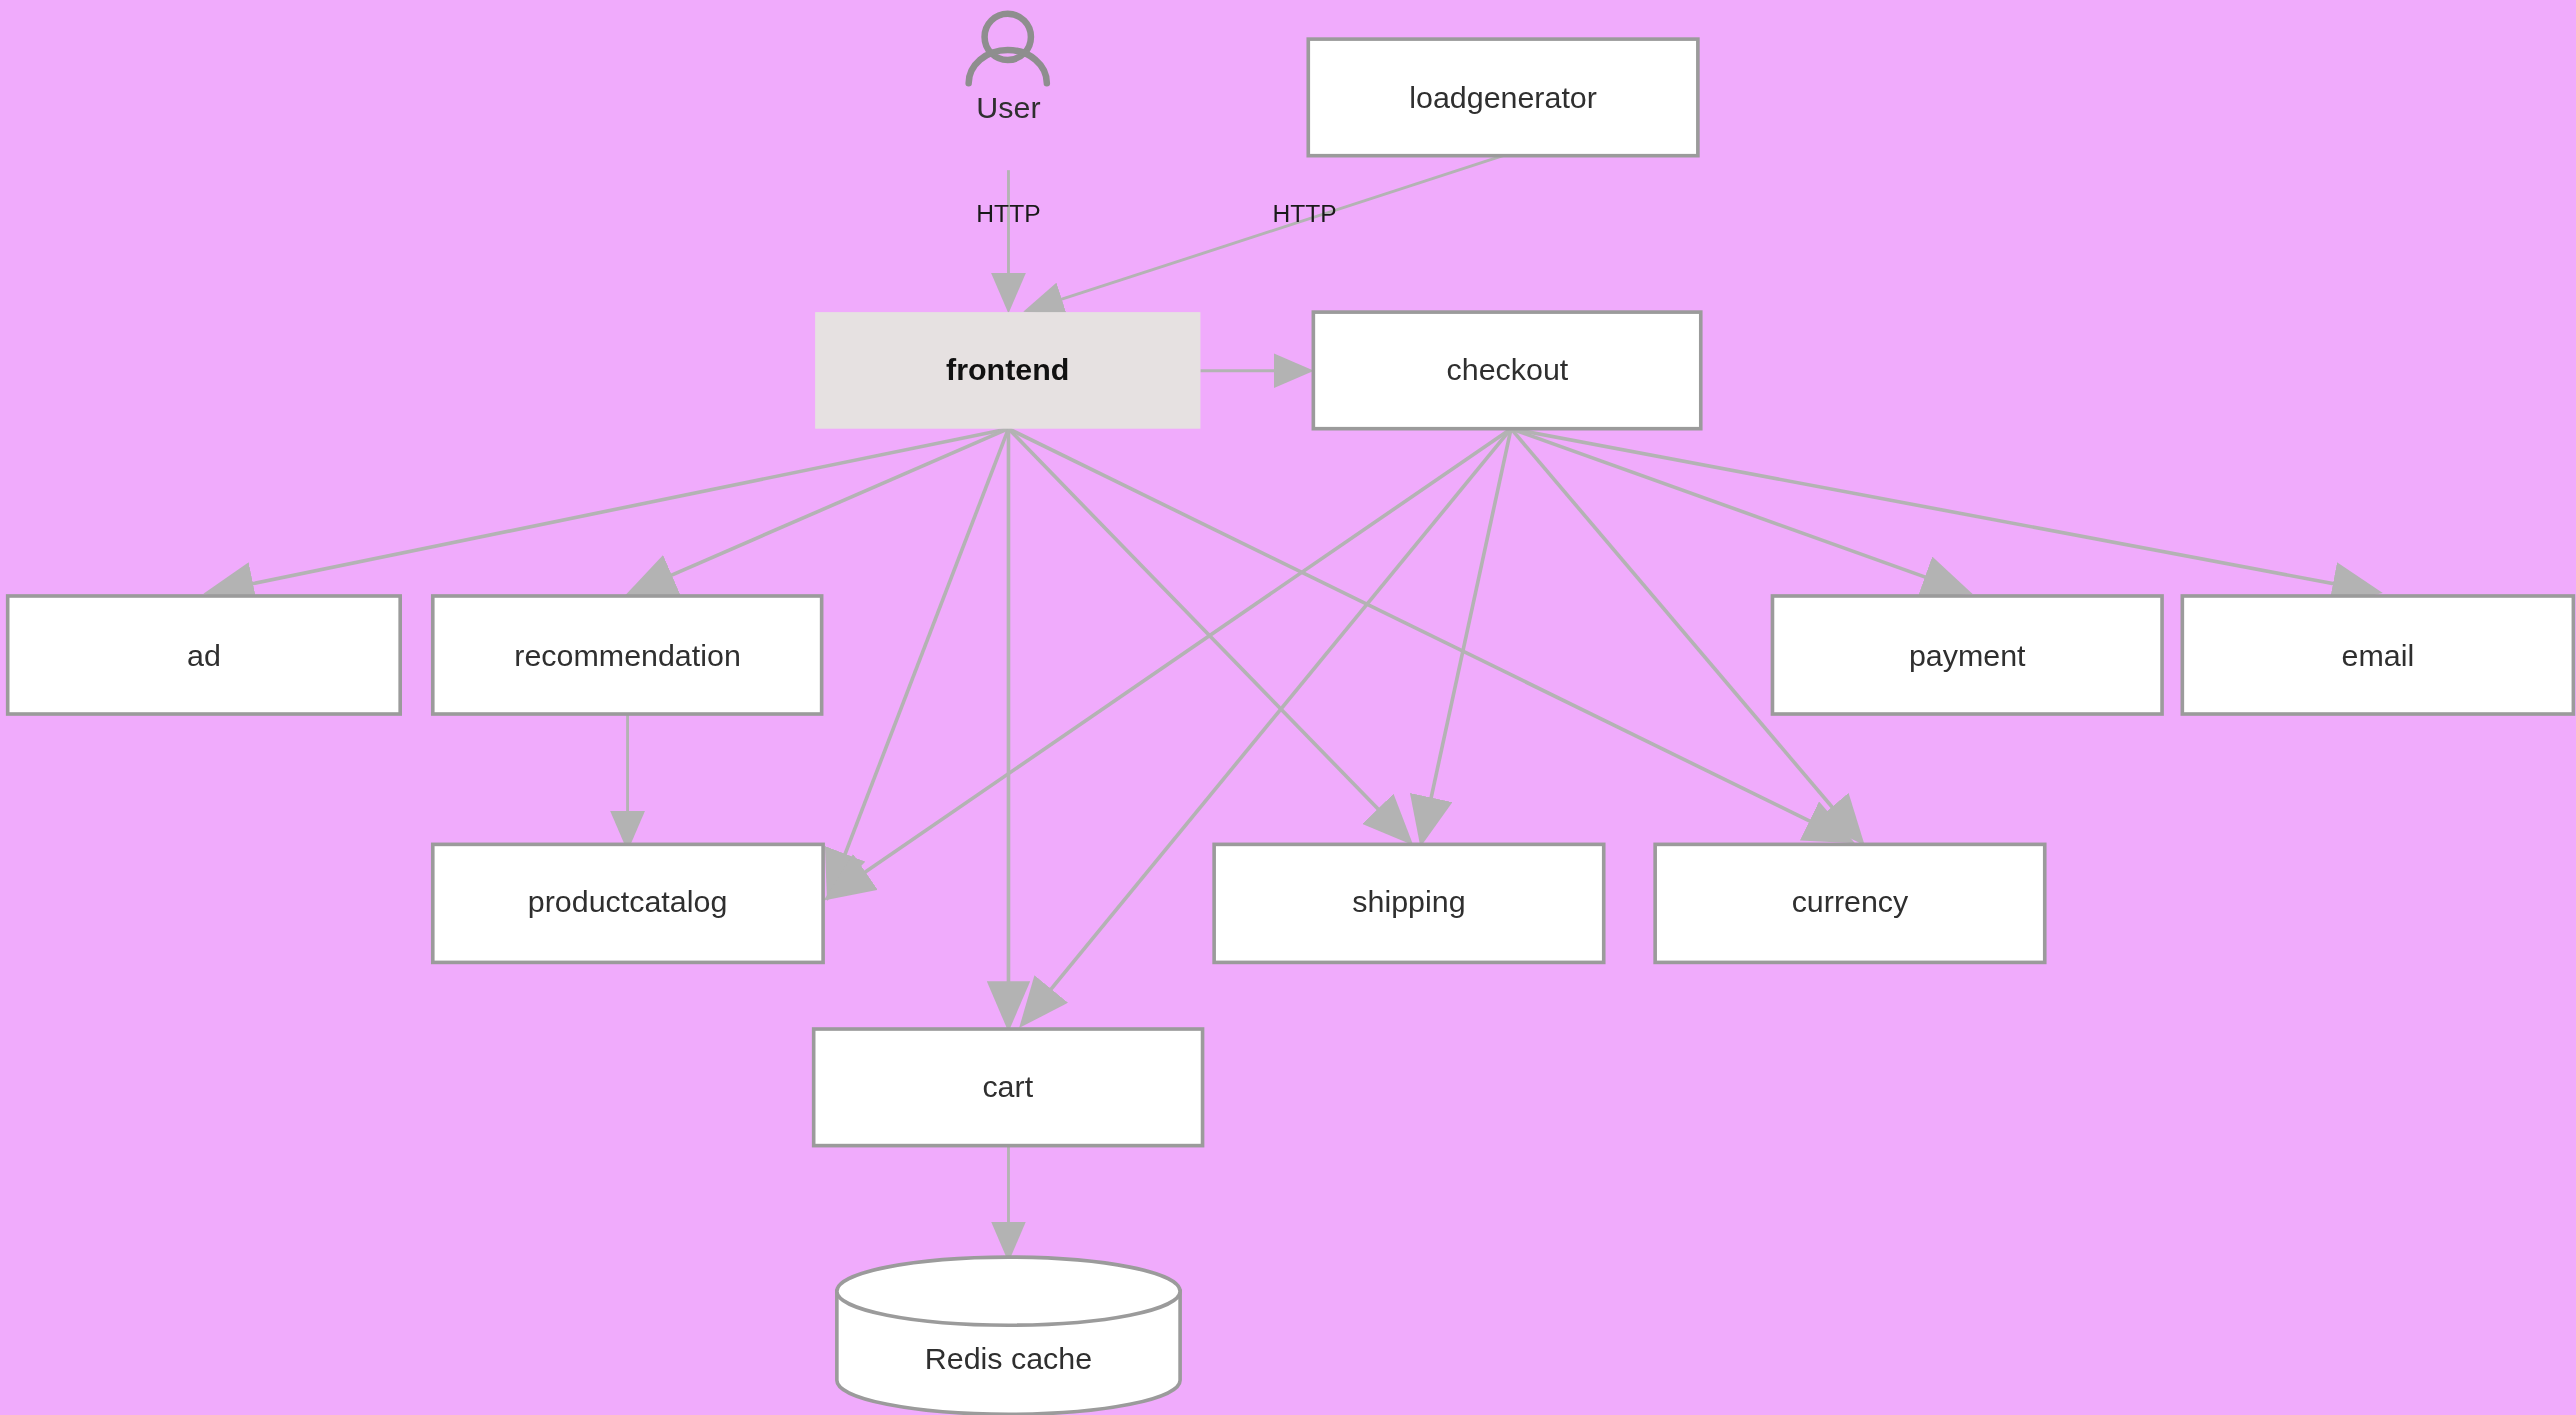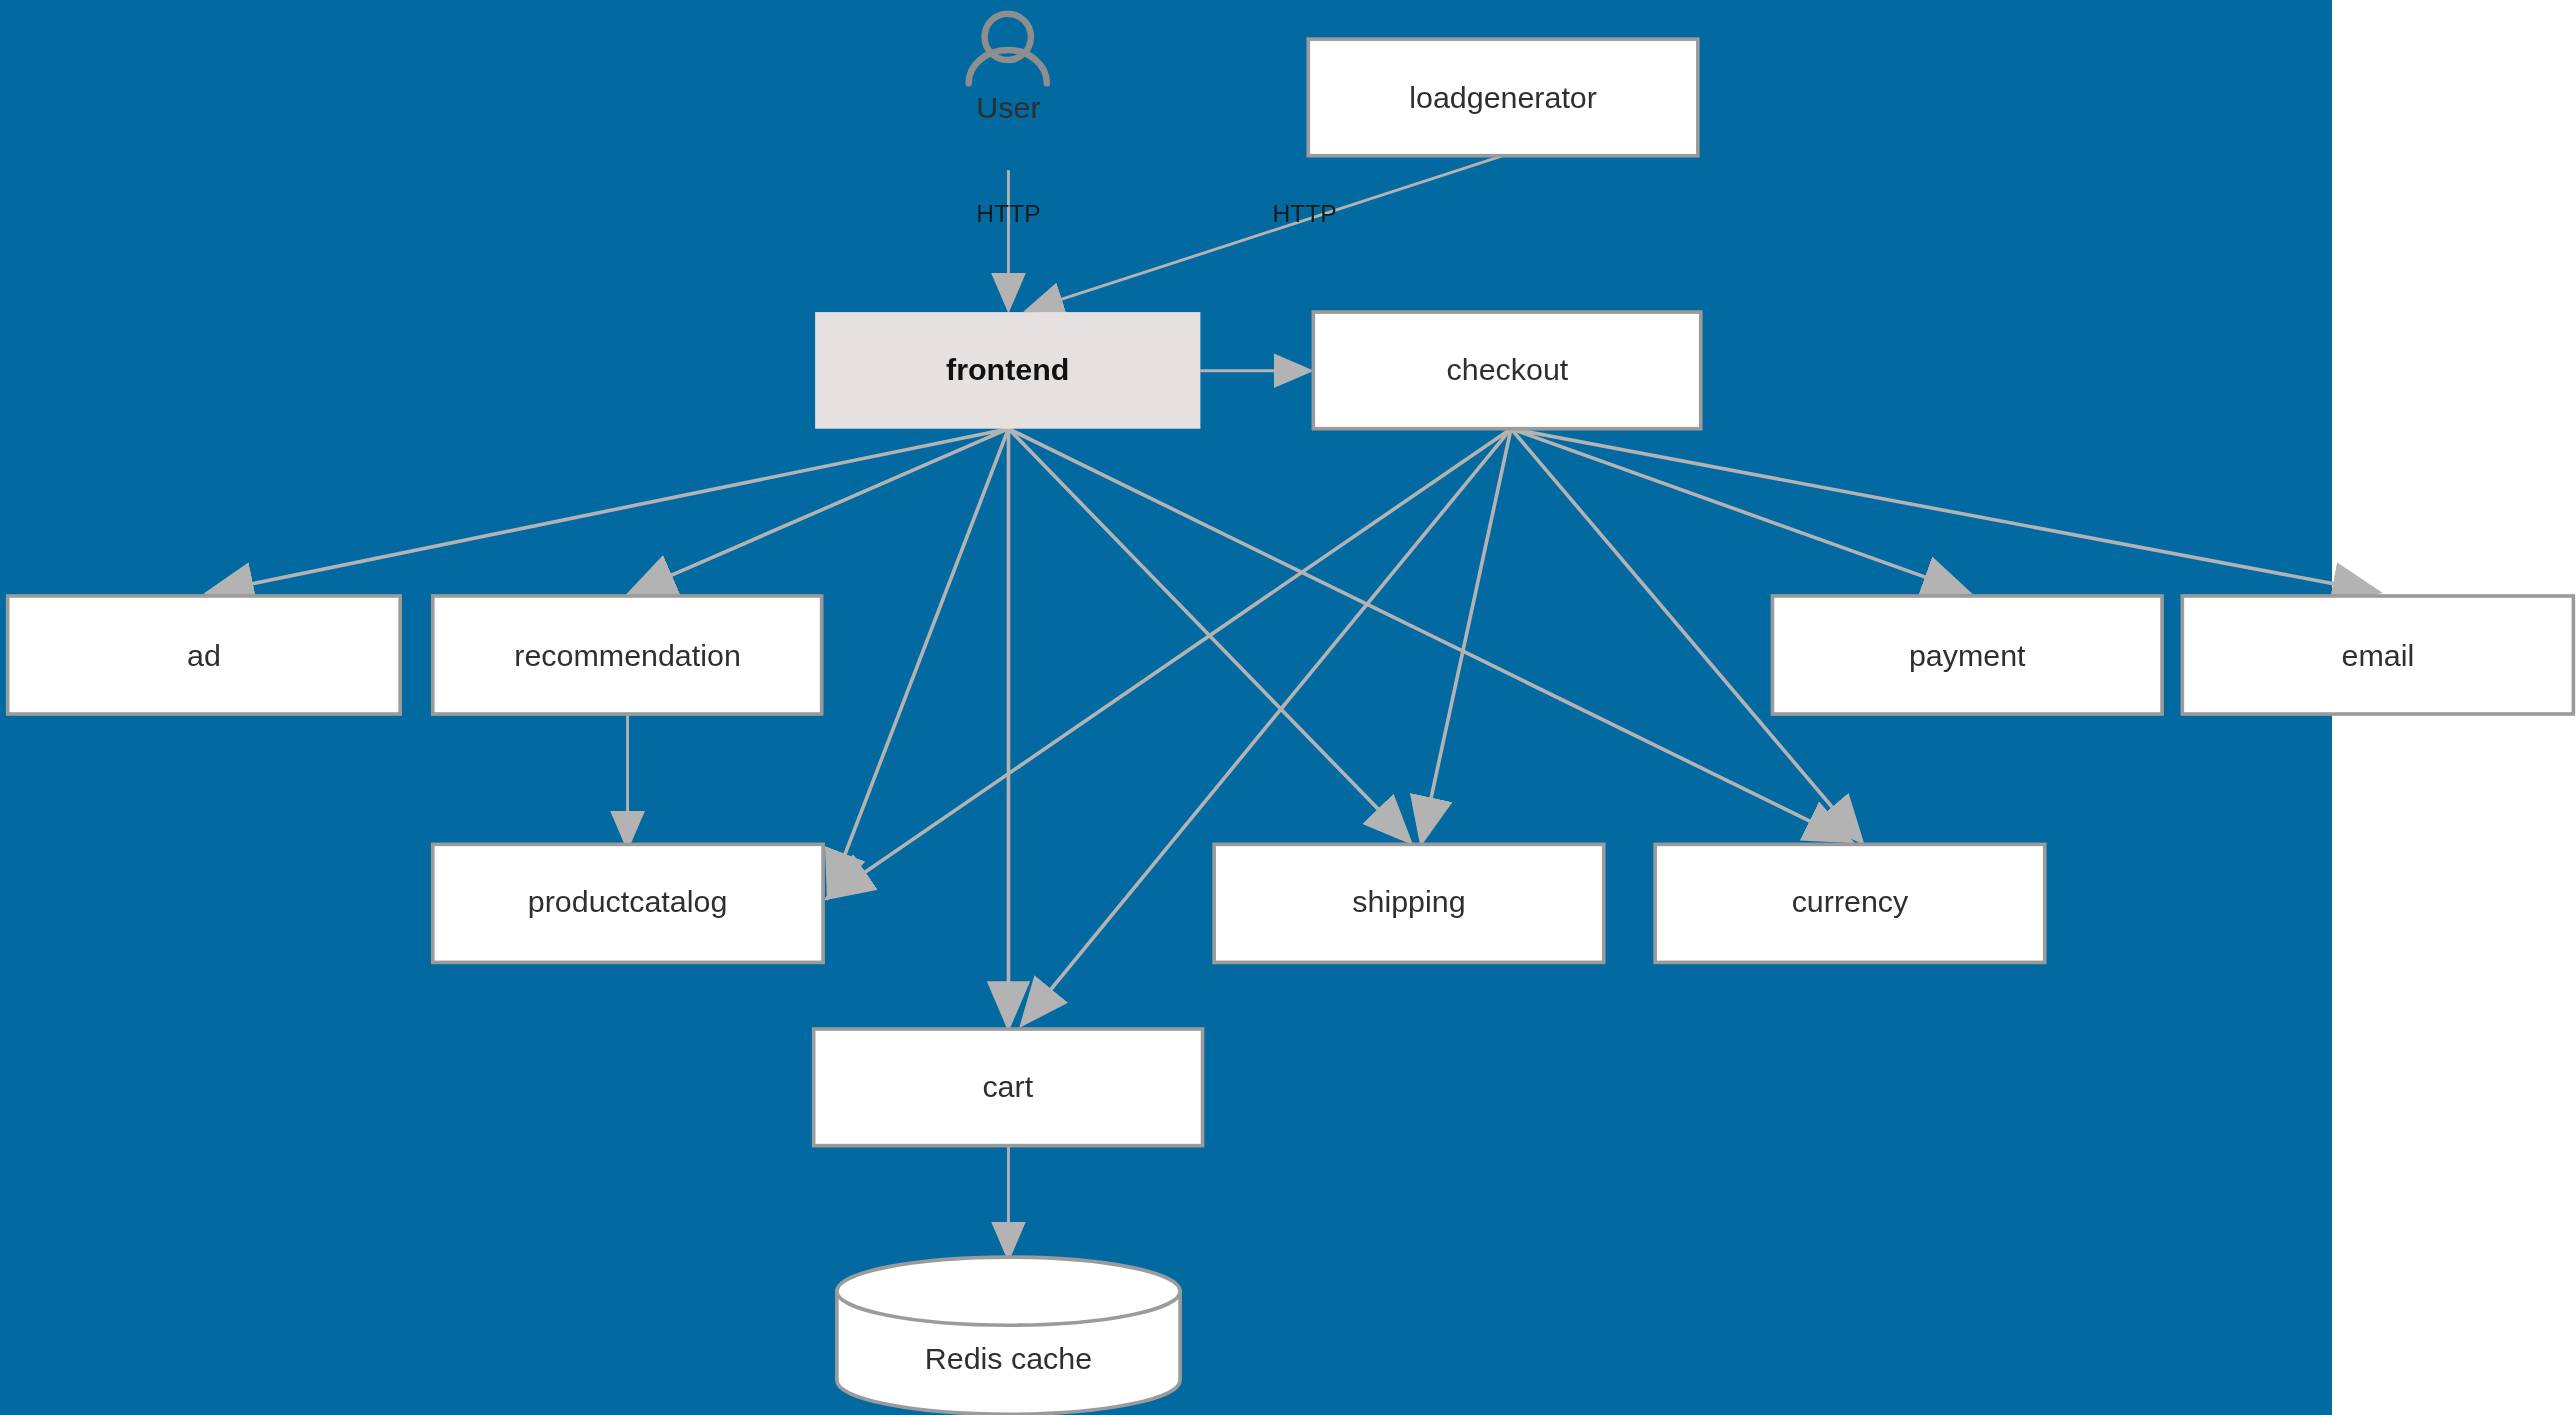--- a/index.html
+++ b/index.html
@@ -8,23 +8,23 @@
     background: #ffffff;
   }
   body {
     width: 2576px;
     height: 1415px;
     font-family: "Liberation Sans", sans-serif;
     overflow: hidden;
   }
   #diagram-root {
     position: relative;
-    width: 2332px;
+    width: 2576px;
     height: 1415px;
-    background: #0369a1;
+    background: #f0abfc;
   }
   svg.layer {
     position: absolute;
     top: 0;
     left: 0;
     width: 2576px;
     height: 1415px;
   }
   .node-label {
     font-family: "Liberation Sans", sans-serif;

